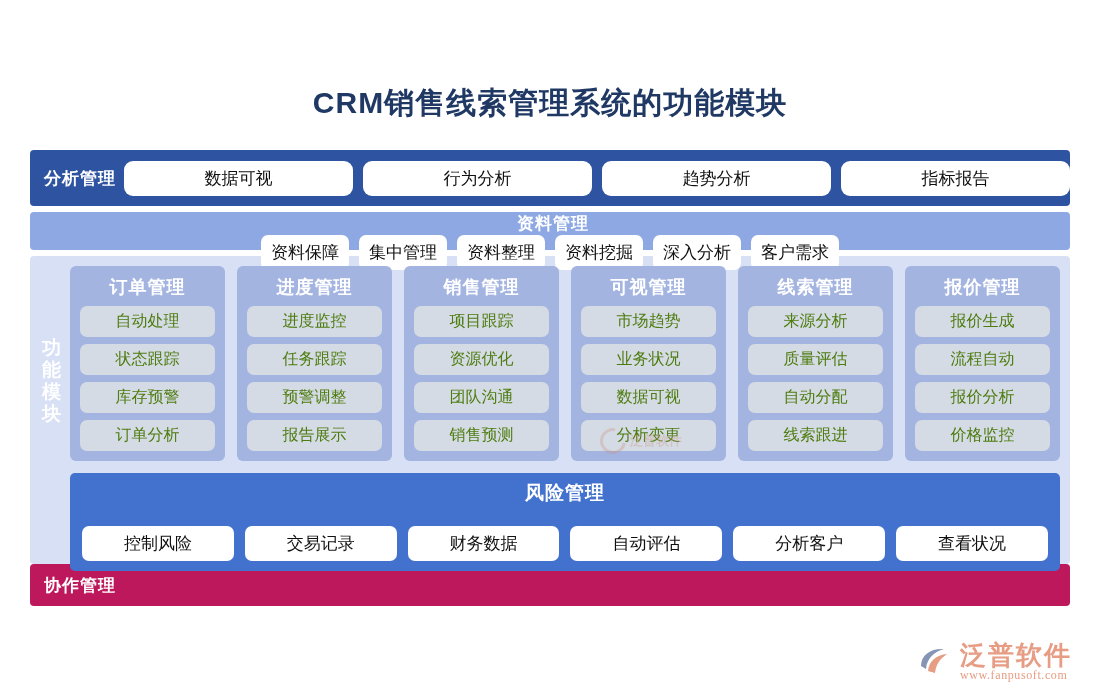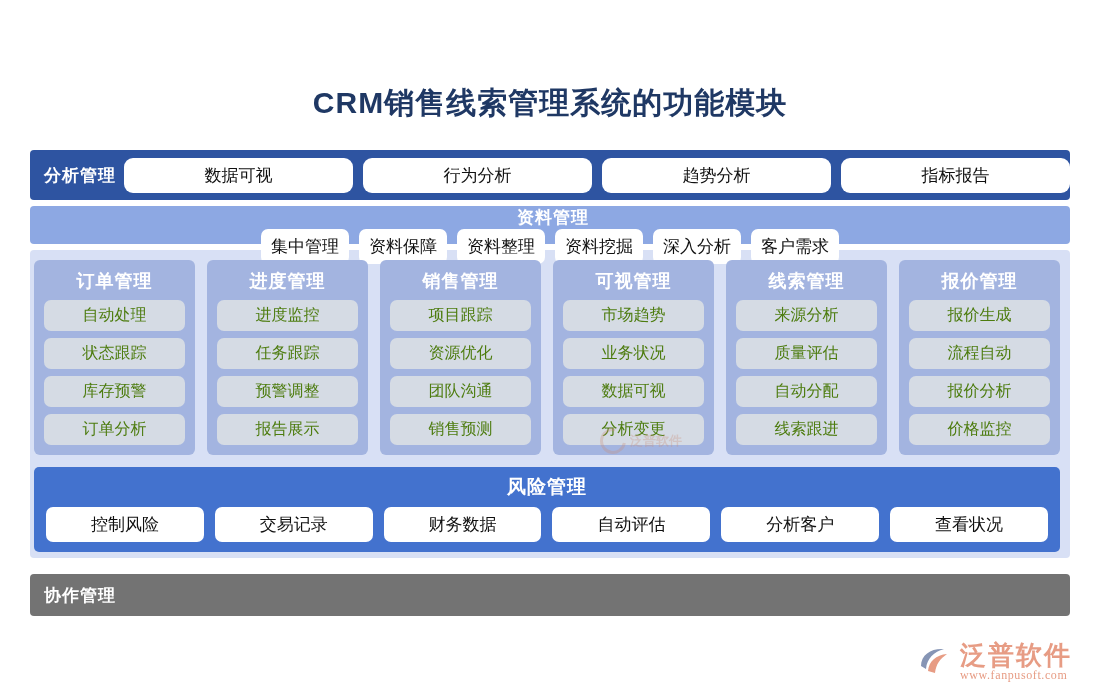--- a/index.html
+++ b/index.html
@@ -58,21 +58,21 @@
     color: #101010;
     padding: 6px 10px;
     flex: 1 1 0;
     white-space: nowrap;
     box-sizing: border-box;
   }
 
   
   #row-analysis {
     background: #2E54A1;
-    height: 50px;
+    height: 56px;
     margin-top: 32px;
   }
   #row-analysis .pill { border-radius: 9px; }
 
   
   #row-data {
     background: #8DA8E3;
     height: 38px;
     margin-top: 6px;
     flex-direction: column;
@@ -147,37 +147,36 @@
     margin-top: 12px;
     padding: 7px 12px 10px 12px;
     box-sizing: border-box;
   }
   #risk-title {
     color: #ffffff;
     font-weight: bold;
     font-size: 19px;
     text-align: center;
     letter-spacing: 1px;
-    padding-bottom: 7px;
+    padding-bottom: 20px;
   }
   #risk-pills {
     display: flex;
     gap: 11px;
   }
   #risk-pills .pill {
     border-radius: 7px;
     padding: 6px 6px;
     font-size: 17px;
   }
 
   
   #row-collab {
-    background: #737373;
+    background: #be185d;
     height: 42px;
-    margin-top: 16px;
   }
   #row-collab .pill { border-radius: 10px; }
   #row-collab .bar-label { font-size: 17px; }
 
   
   #watermark {
     position: absolute;
     left: 600px;
     top: 424px;
     width: 120px;
@@ -246,30 +245,31 @@
     <div class="pill">数据可视</div>
     <div class="pill">行为分析</div>
     <div class="pill">趋势分析</div>
     <div class="pill">指标报告</div>
   </div>
 </div>
 
 <div class="bar-row" id="row-data">
   <div class="bar-label">资料管理</div>
   <div class="bar-pills">
+    <div class="pill">资料保障</div>
     <div class="pill">集中管理</div>
-    <div class="pill">资料保障</div>
     <div class="pill">资料整理</div>
     <div class="pill">资料挖掘</div>
     <div class="pill">深入分析</div>
     <div class="pill">客户需求</div>
   </div>
 </div>
 
 <div id="fn-block">
+  <div class="fn-vertical-label">功能模块</div>
 
   <div class="fn-right">
     <div class="fn-columns">
 
       <div class="fn-col">
         <div class="fn-col-title">订单管理</div>
         <div class="fn-item">自动处理</div>
         <div class="fn-item">状态跟踪</div>
         <div class="fn-item">库存预警</div>
         <div class="fn-item">订单分析</div>

